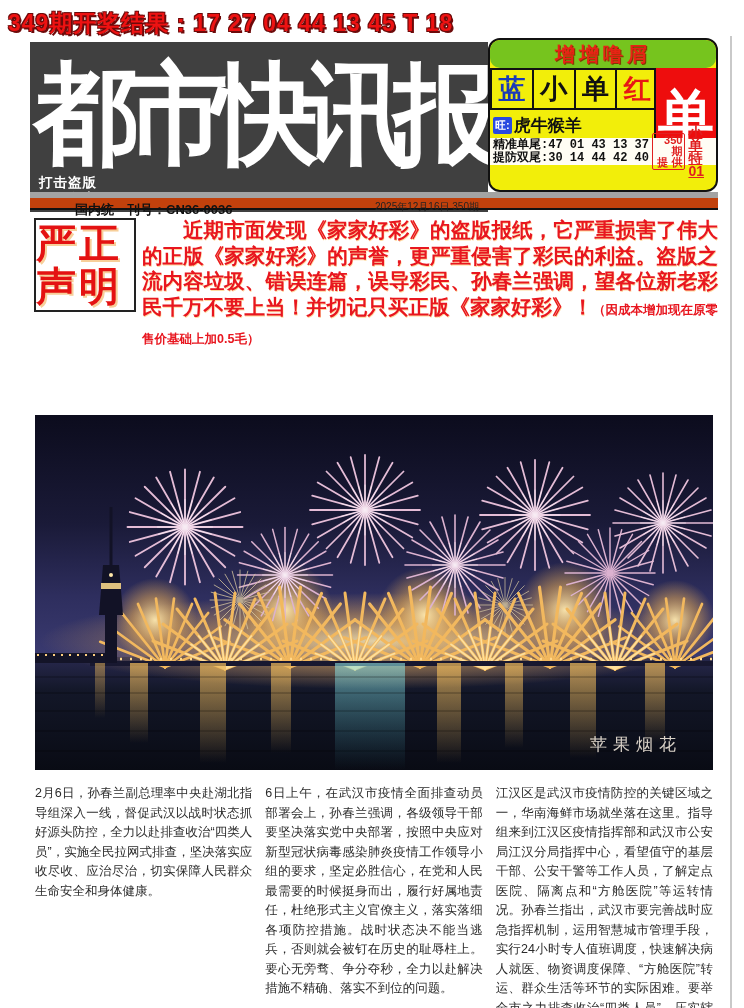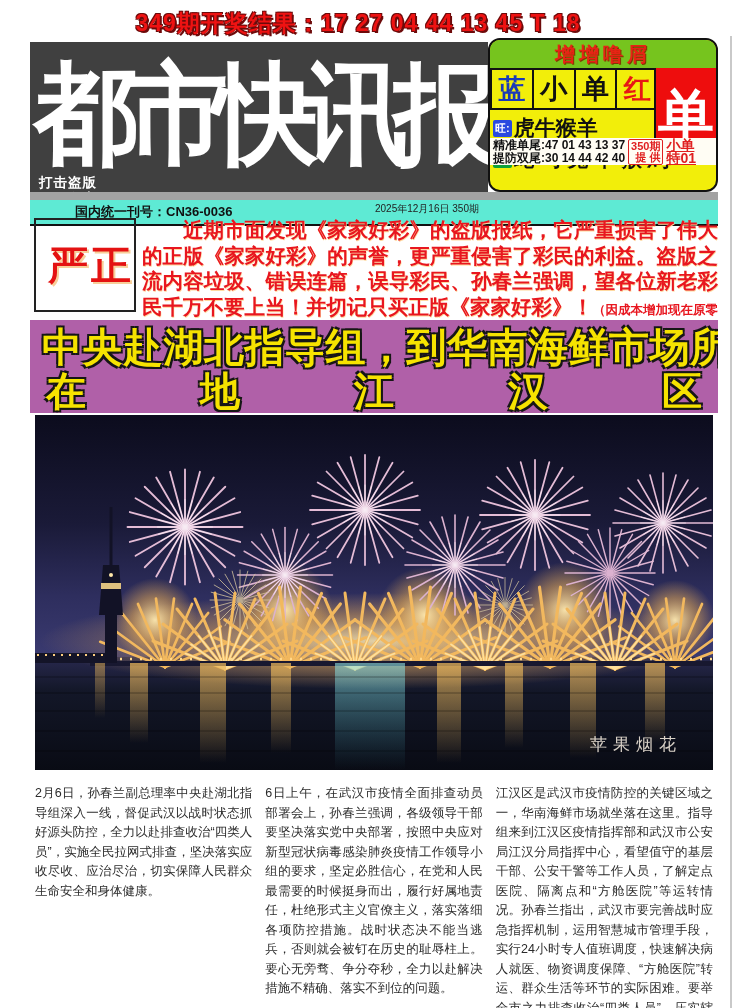--- a/index.html
+++ b/index.html
@@ -10,21 +10,20 @@
     background:#ffffff; overflow:hidden;
   }
   .edge-line { position:absolute; left:730px; top:36px; width:2px; height:972px; background:#c9c9c9; }
 
   
   .top-result {
     position:absolute; left:8px; top:8px; width:700px;
     font-size:23px; font-weight:900; letter-spacing:1px; color:#ee1212;
     text-shadow:2px 2px 0 #6d0a0a, -1px -1px 0 #6d0a0a, 1px -1px 0 #6d0a0a, -1px 1px 0 #6d0a0a;
     white-space:nowrap;
-    text-align:center;
   }
 
   
   .masthead {
     position:absolute; left:30px; top:42px; width:458px; height:170px;
     background:#404040; overflow:hidden;
   }
   .masthead-title {
     position:absolute; left:0; top:-4px; width:458px; height:152px;
     color:#ffffff; font-weight:900; font-size:104px; line-height:152px;
@@ -38,20 +37,21 @@
 
   
   .pred-box {
     position:absolute; left:488px; top:38px; width:230px; height:154px;
     border:2px solid #111; border-radius:12px; overflow:hidden; background:#f2ee0a;
   }
   .pred-header {
     height:28px; background:#76c41e; display:flex; align-items:center; justify-content:center;
     font-size:20px; font-weight:900; letter-spacing:4px; color:#e82315;
     text-shadow:1px 1px 0 #7c3c00;
+    border-radius:10px;
   }
   .pred-main { position:relative; height:97px; }
   .tips-row { position:absolute; left:0; top:0; width:168px; height:42px; display:flex; }
   .tip-cell {
     flex:1; border:2px solid #111; border-left-width:1px; border-right-width:1px;
     display:flex; align-items:center; justify-content:center;
     font-size:27px; font-weight:700; background:#f2ee0a;
   }
   .tip-cell:first-child { border-left-width:2px; }
   .tip-blue { color:#1a3ab8; }
@@ -63,45 +63,45 @@
     color:#fff; font-size:56px; font-weight:900;
   }
   .zodiac { position:absolute; left:0; top:42px; width:168px; padding:4px 0 0 3px; }
   .zodiac-line { display:flex; align-items:center; margin-bottom:3px; white-space:nowrap; }
   .badge {
     display:inline-block; font-size:11px; font-weight:bold; color:#fff;
     padding:1px 2px; border-radius:2px; margin-right:2px;
   }
   .badge-blue { background:#2a4ae0; }
   .badge-green { background:#0ea23a; }
-  .zodiac-text { font-size:21px; font-weight:700; color:#111; }
+  .zodiac-text { font-size:17px; font-weight:700; color:#111; }
   .pred-bottom {
     position:absolute; left:0; bottom:0; width:100%; height:27px; background:#fffdf4;
     display:flex; align-items:center; font-size:12px; font-weight:700; color:#111;
   }
-  .tails { padding-left:3px; line-height:13px; white-space:nowrap; }
+  .tails { padding-left:3px; line-height:13px; white-space:nowrap;font-family:Liberation Mono, monospace; }
   .issue-box {
     margin-left:3px; border:1px solid #e02020; color:#e02020; border-radius:2px;
     font-size:11px; font-weight:700; line-height:11px; padding:1px 2px; text-align:right;
   }
   .result-col { margin-left:3px; color:#e02020; font-size:14px; font-weight:900; line-height:13px;text-decoration:underline; }
 
   
   .info-bar {
-    position:absolute; left:30px; top:192px; width:688px; height:34px;
-    border-top:8px solid #a3a3a3; border-bottom:2px solid #111; background:#5eead4;
+    position:absolute; left:30px; top:192px; width:688px; height:18px;
+    border-top:6px solid #a3a3a3; border-bottom:2px solid #111; background:#c2410c;
   }
   .issn { position:absolute; left:45px; top:3px; font-size:13px; font-weight:700; color:#111; }
   .date { position:absolute; left:345px; top:2px; font-size:10px; color:#222; }
 
   
   .statement { position:absolute; left:30px; top:216px; width:688px; height:102px; }
   .stmt-label {
     position:absolute; left:4px; top:2px; width:102px; height:94px;
-    border:2px solid #222; display:flex; flex-direction:column; align-items:flex-end; justify-content:center;
+    border:2px solid #222; display:flex; flex-direction:column; align-items:flex-start; justify-content:center;
     font-size:40px; line-height:43px; font-weight:900; color:#e41212; letter-spacing:3px;
     text-shadow:2px 2px 0 #f7cf9a;
   }
   .stmt-body {
     position:absolute; left:112px; top:1px; width:576px;
     font-size:20.5px; line-height:25.5px; font-weight:800; color:#e8161f;
     text-indent:2em; text-align:justify; text-shadow:0.5px 0.5px 0 #ffd9a0;
   }
   .stmt-note { font-size:12.5px; font-weight:800; text-shadow:none; }
 
@@ -187,28 +187,25 @@
   </div>
 
   <div class="info-bar">
     <span class="issn">国内统一刊号：CN36-0036</span>
     <span class="date">2025年12月16日  350期</span>
   </div>
 
   <div class="statement">
     <div class="stmt-label">
       <div>严正</div>
+      <div>声明</div>
     </div>
     <div class="stmt-body"><span>近期市面发现《家家好彩》的盗版报纸，它严重损害了伟大的正版《家家好彩》的声誉，更严重侵害了彩民的利益。盗版之流内容垃圾、错误连篇，误导彩民、孙春兰强调，望各位新老彩民千万不要上当！并切记只买正版《家家好彩》！</span><span class="stmt-note">（因成本增加现在原零售价基础上加0.5毛）</span></div>
   </div>
 
-  <div class="headline">
-    <div class="headline-l1">中央赴湖北指导组，到华南海鲜市场所</div>
-    <div class="headline-l2">在地江汉区</div>
-  </div>
 
   <div class="photo">
     <svg width="678" height="355" viewBox="0 0 678 355" xmlns="http://www.w3.org/2000/svg">
       <defs>
         <linearGradient id="sky" x1="0" y1="0" x2="0" y2="1">
           <stop offset="0" stop-color="#0c0c1d"></stop>
           <stop offset="0.45" stop-color="#1a1a38"></stop>
           <stop offset="0.75" stop-color="#2e2e5e"></stop>
           <stop offset="1" stop-color="#3a3a70"></stop>
         </linearGradient>

